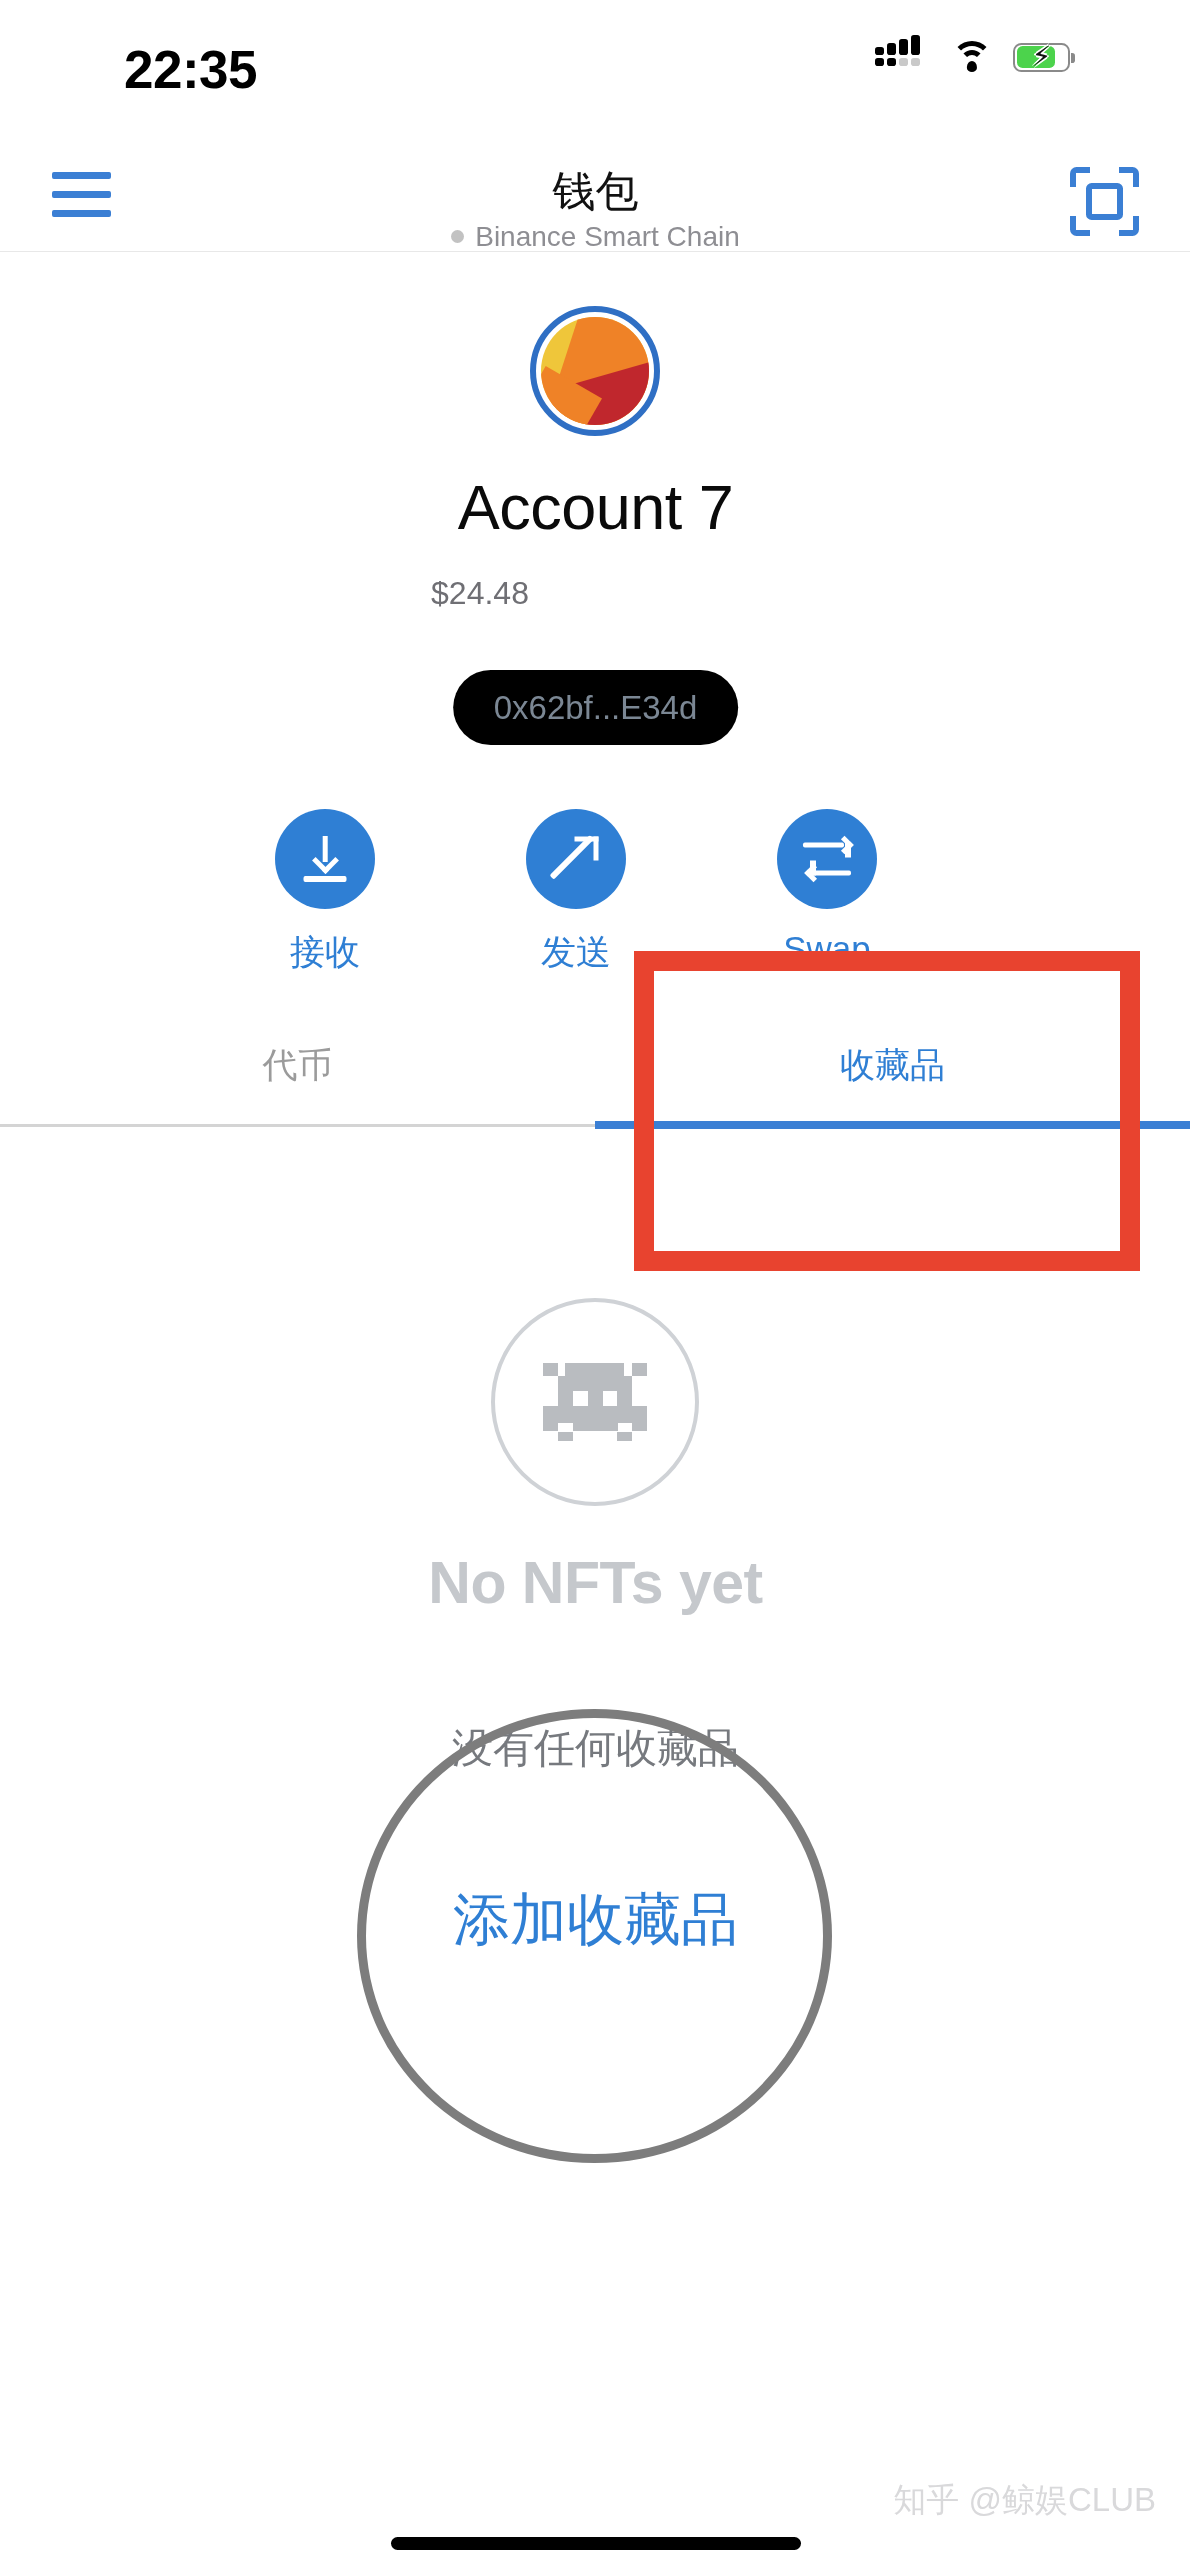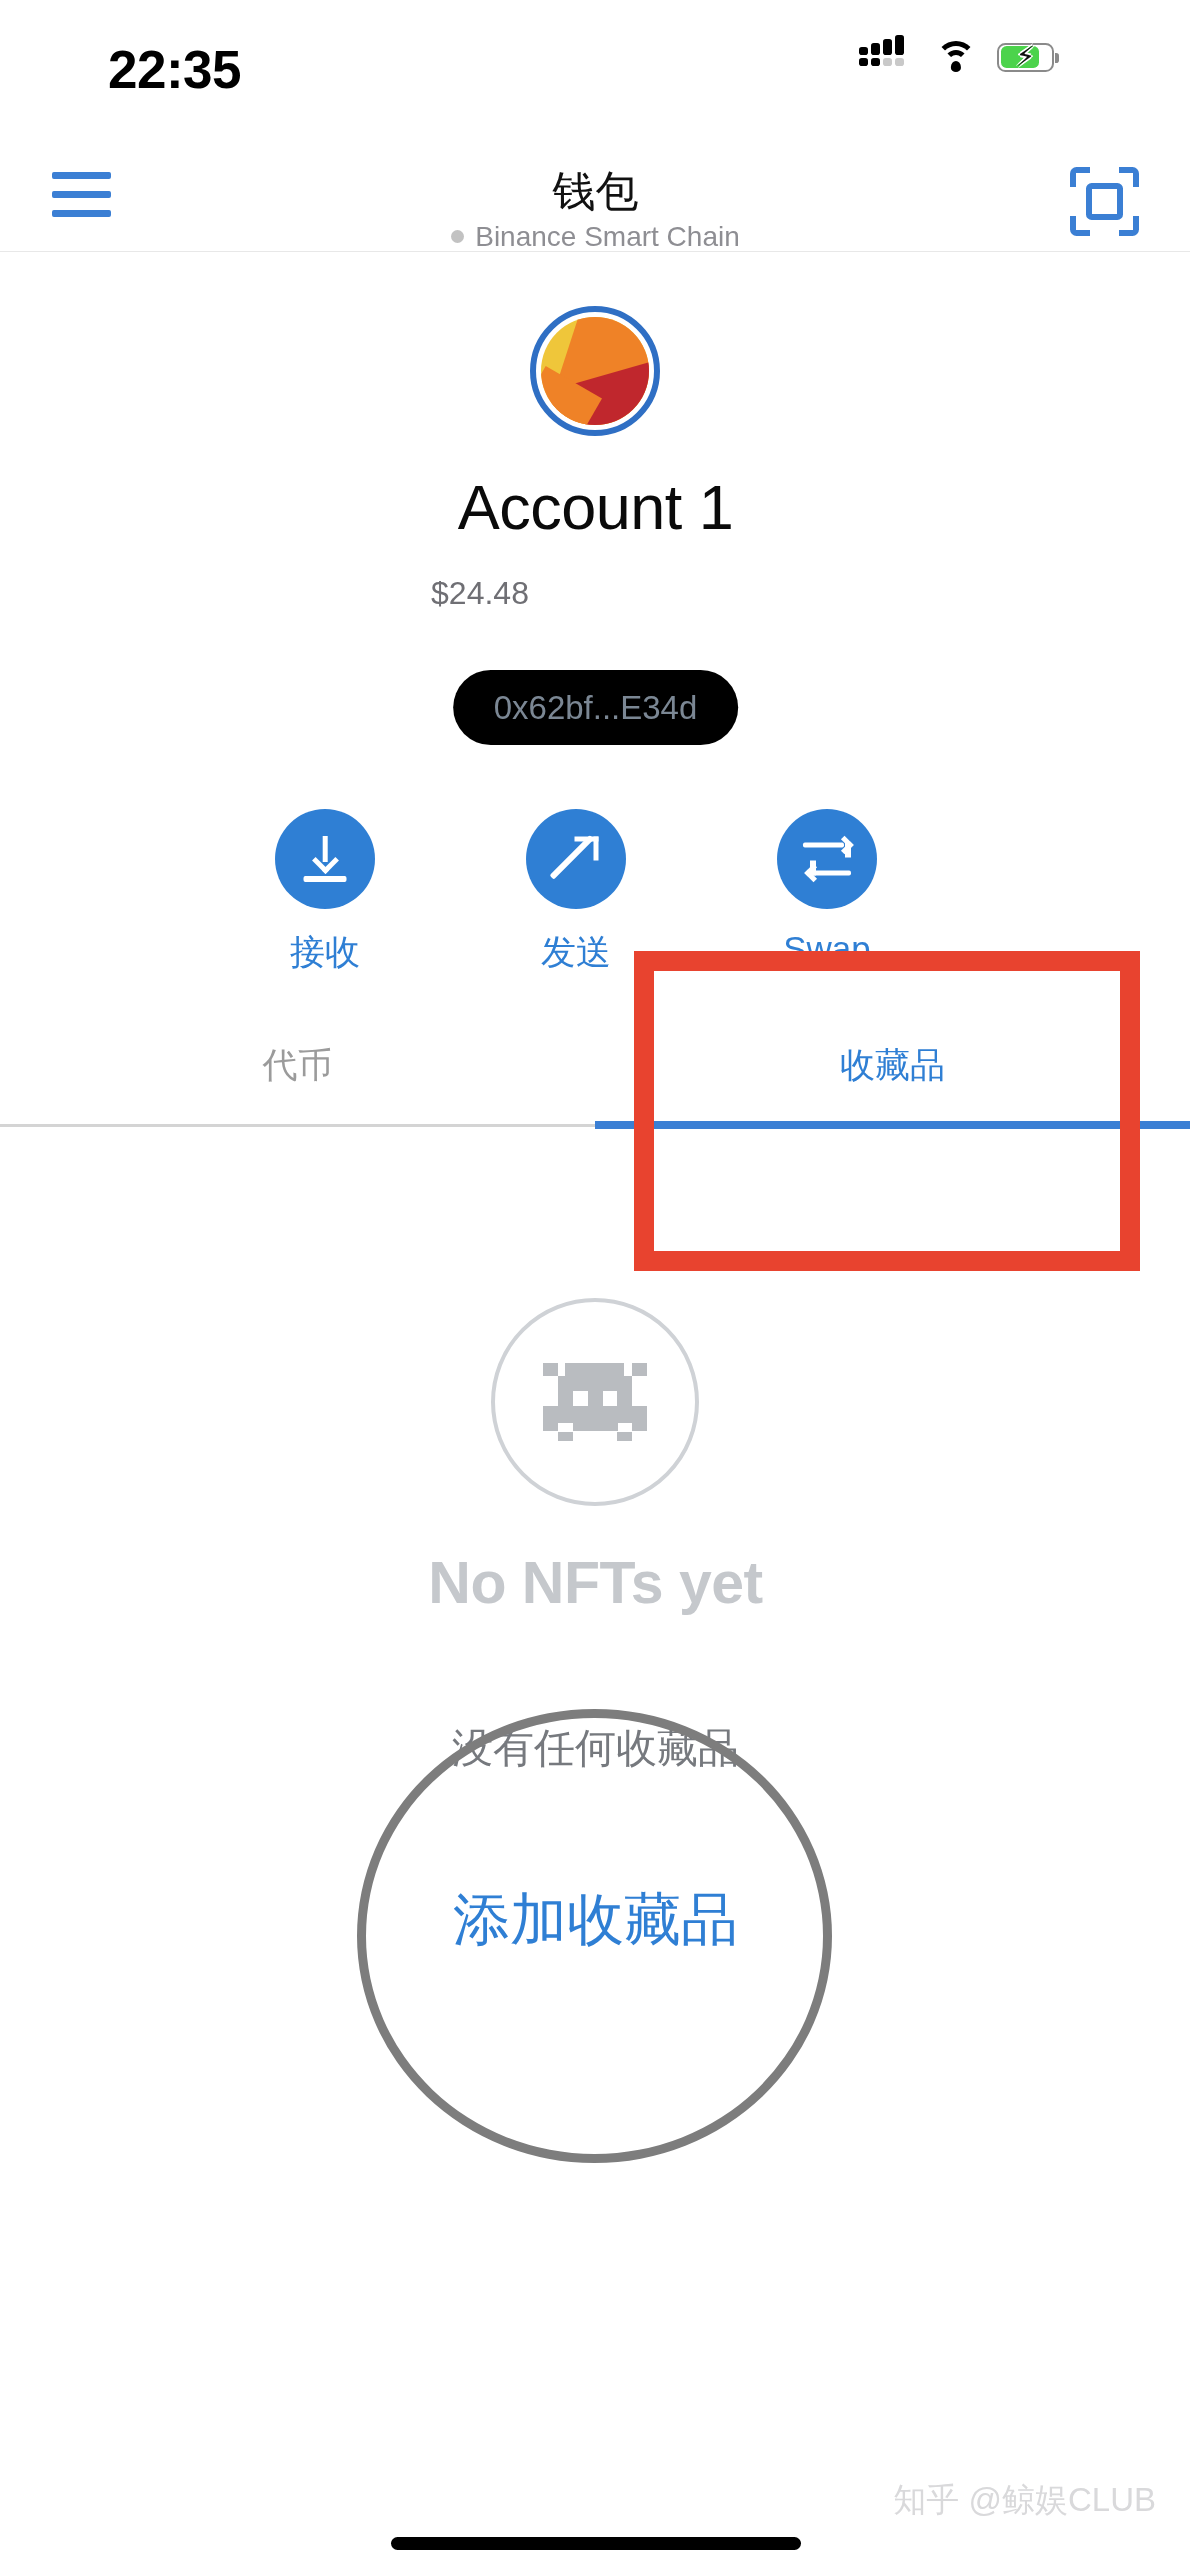--- a/index.html
+++ b/index.html
@@ -7,21 +7,21 @@
   body {
     font-family:"Liberation Sans","DejaVu Sans",sans-serif;
     background:#ffffff;
     position:relative;
     overflow:hidden;
   }
   .screen { position:relative; width:1191px; height:2576px; background:#fff; }
 
   
   .statusbar {
-    position:absolute; top:0; left:0; width:1134px; height:139px;
+    position:absolute; top:0; left:16px; width:1134px; height:139px;
   }
   .clock {
     position:absolute; left:108px; top:39px;
     font-size:53px; font-weight:700; color:#000;
     letter-spacing:-0.5px;
   }
   .status-right {
     position:absolute; right:80px; top:41px;
     display:flex; align-items:center; gap:20.4px;
   }
@@ -315,21 +315,21 @@
     </div>
   </div>
 
   <div class="avatar">
     <div class="inner">
       <div class="s1"></div>
       <div class="s2"></div>
       <div class="s3"></div>
     </div>
   </div>
-  <div class="acct-name">Account 1</div>
+  <div class="acct-name">Account 7</div>
   <div class="acct-bal">$24.48</div>
   <div class="addr-pill">0x62bf...E34d</div>
 
   <div class="actions">
     <div class="action">
       <div class="circle">
         <span class="ic-dl">
             <span class="stem"></span>
             <span class="head"></span>
             <span class="base"></span>

